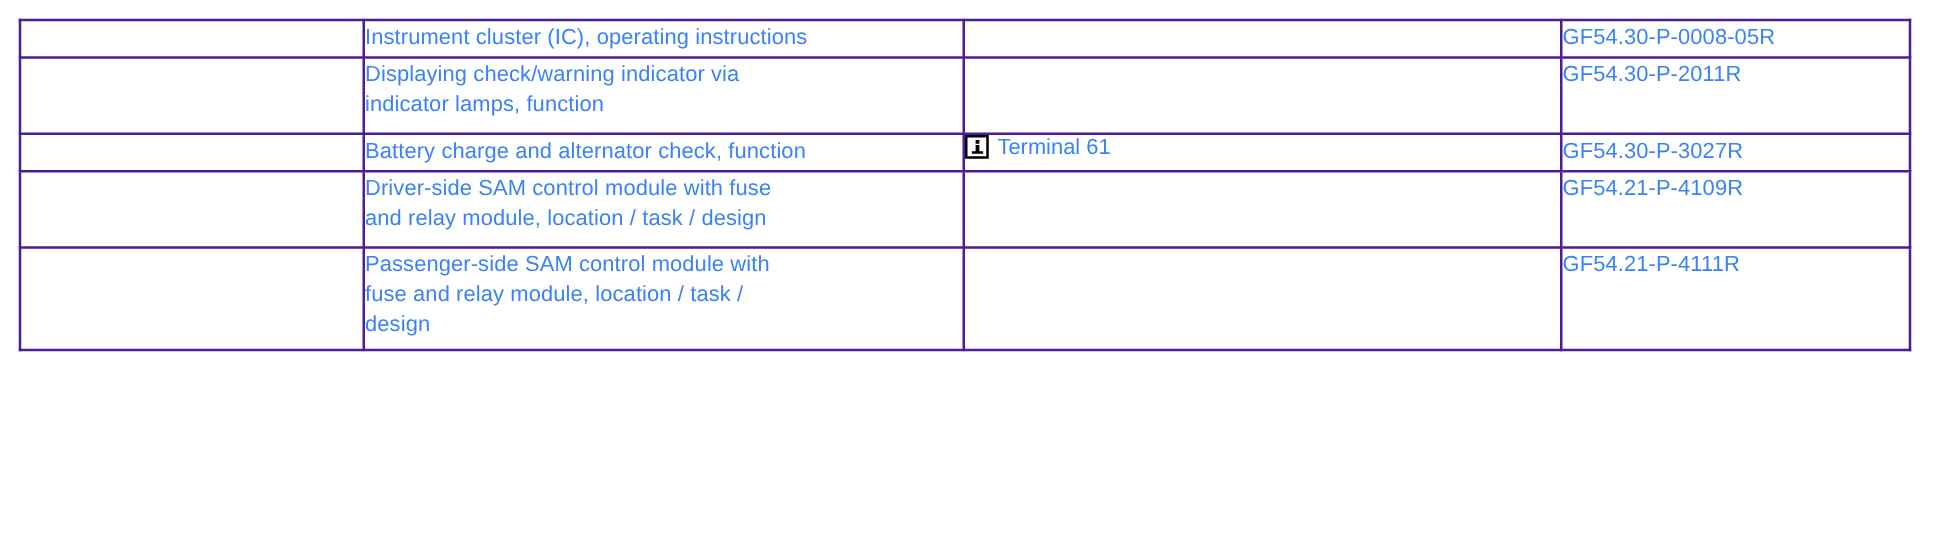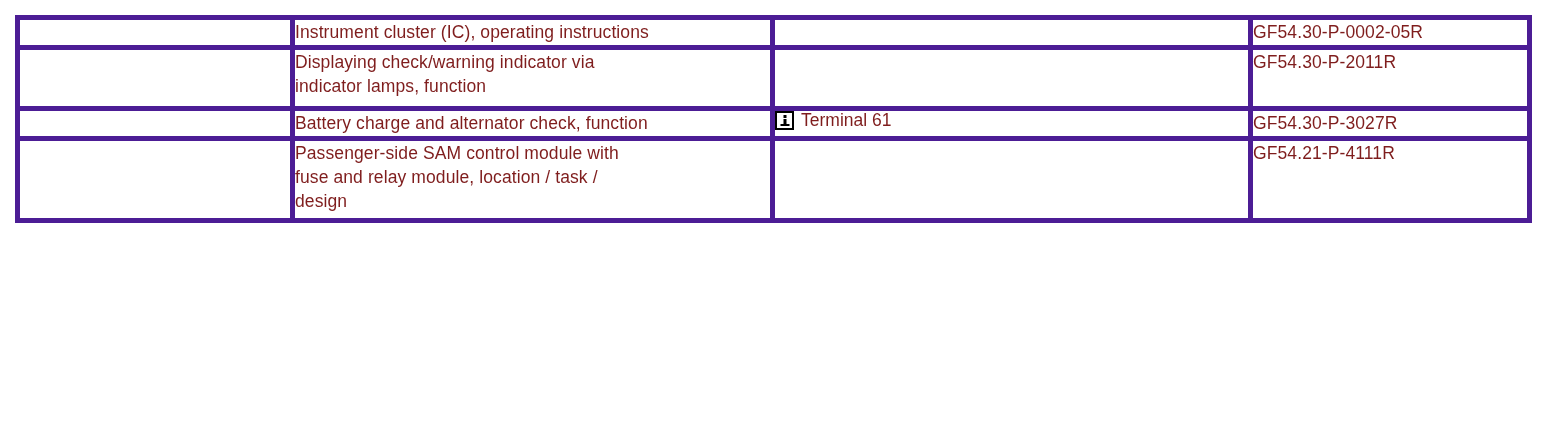--- a/index.html
+++ b/index.html
@@ -27,26 +27,26 @@
     position: absolute;
     left: 15px;
     top: 15px;
     width: 1512px;
     border-collapse: collapse;
     table-layout: fixed;
     border: 1px solid #000000;
   }
 
   table.doc-table td {
-    border: 5px solid #4c1d95;
+    border: 2px solid #4c1d95;
     vertical-align: top;
     padding: 0;
     font-size: 17.5px;
     line-height: 24px;
-    color: #7f1d1d;
+    color: #3b82f6;
   }
 
   col.c-blank   { width: 275px; }
   col.c-desc    { width: 480px; }
   col.c-note    { width: 478px; }
   col.c-ref     { width: 279px; }
 
   .cell-blank { }
 
   .cell-text {
@@ -128,21 +128,21 @@
       <col class="c-ref">
     </colgroup>
     <tbody>
 
       <tr style="height:30px">
         <td class="cell-blank"></td>
         <td class="cell-text">
           <span class="line">Instrument cluster (IC), operating instructions</span>
         </td>
         <td class="cell-note"></td>
-        <td class="cell-ref">GF54.30-P-0002-05R</td>
+        <td class="cell-ref">GF54.30-P-0008-05R</td>
       </tr>
 
       <tr style="height:61px">
         <td class="cell-blank"></td>
         <td class="cell-text">
           <span class="line">Displaying check/warning indicator via</span>
           <span class="line">indicator lamps, function</span>
         </td>
         <td class="cell-note"></td>
         <td class="cell-ref">GF54.30-P-2011R</td>
@@ -162,20 +162,29 @@
                 <span class="base"></span>
             </span>
             <span class="note-label">Terminal 61</span>
           </span>
         </td>
         <td class="cell-ref">GF54.30-P-3027R</td>
       </tr>
 
 
 
+      <tr style="height:61px">
+        <td class="cell-blank"></td>
+        <td class="cell-text">
+          <span class="line">Driver-side SAM control module with fuse</span>
+          <span class="line">and relay module, location / task / design</span>
+        </td>
+        <td class="cell-note"></td>
+        <td class="cell-ref">GF54.21-P-4109R</td>
+      </tr>
 
       <tr style="height:82px">
         <td class="cell-blank"></td>
         <td class="cell-text">
           <span class="line">Passenger-side SAM control module with</span>
           <span class="line">fuse and relay module, location / task /</span>
           <span class="line">design</span>
         </td>
         <td class="cell-note"></td>
         <td class="cell-ref">GF54.21-P-4111R</td>

